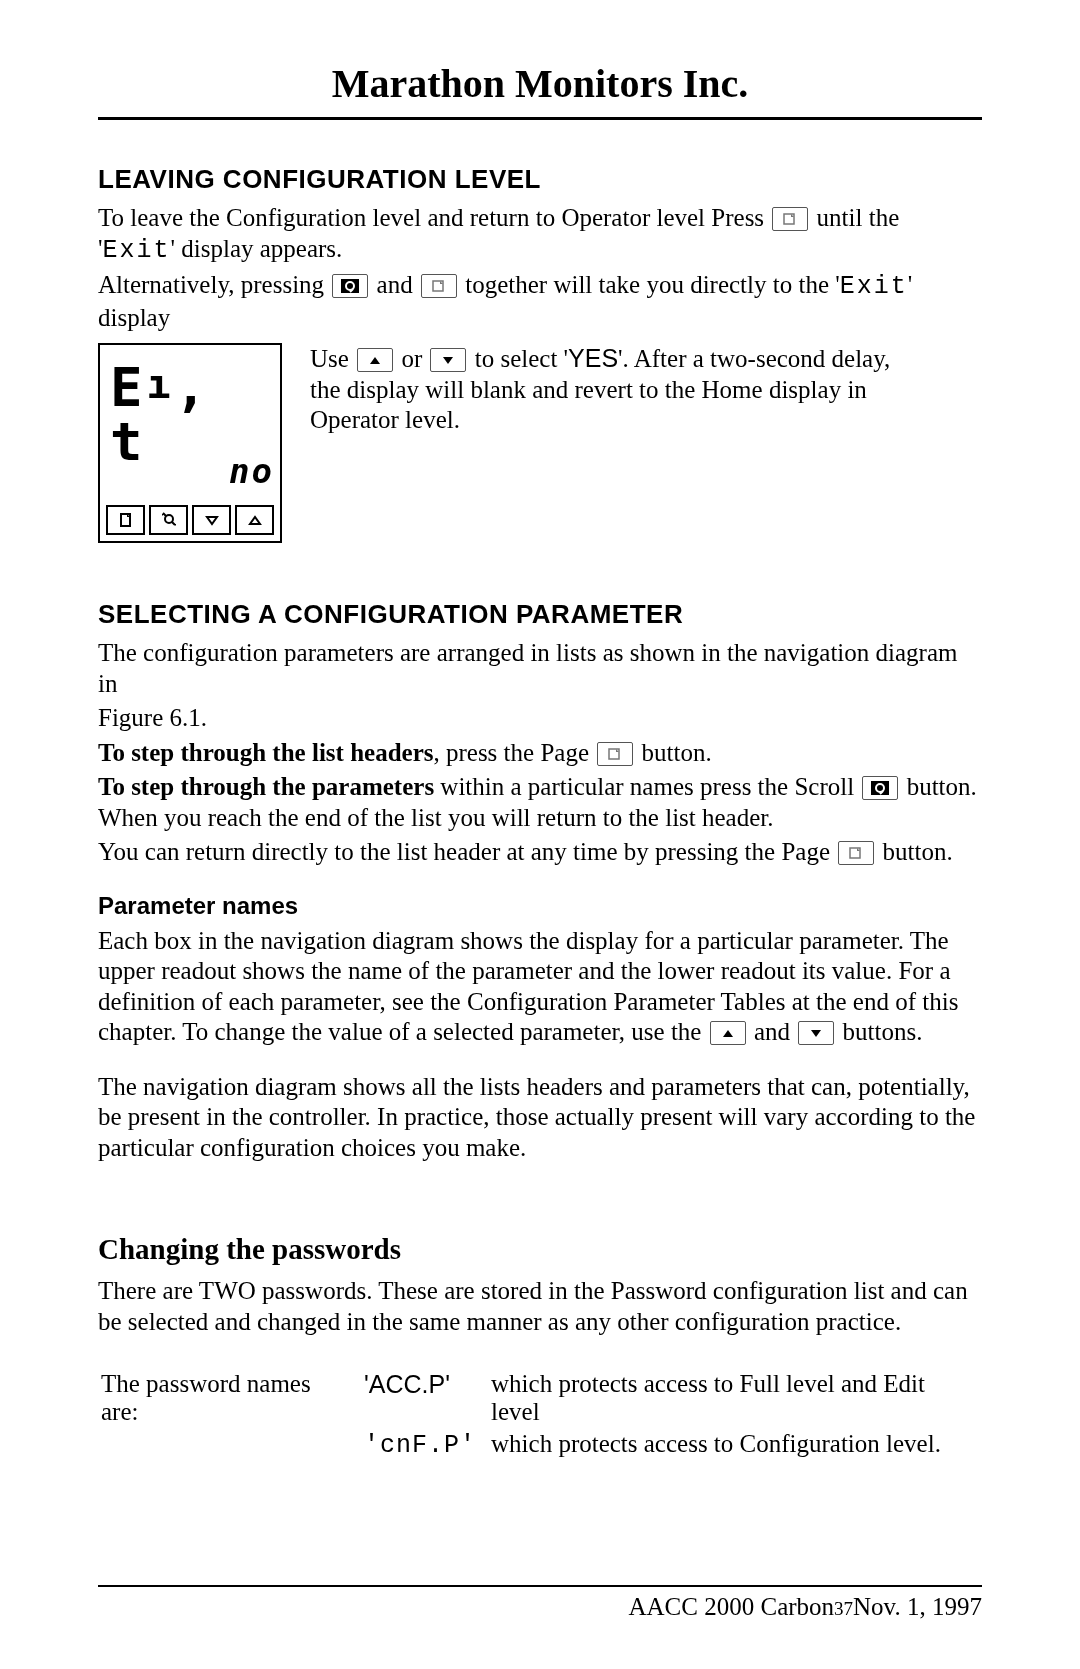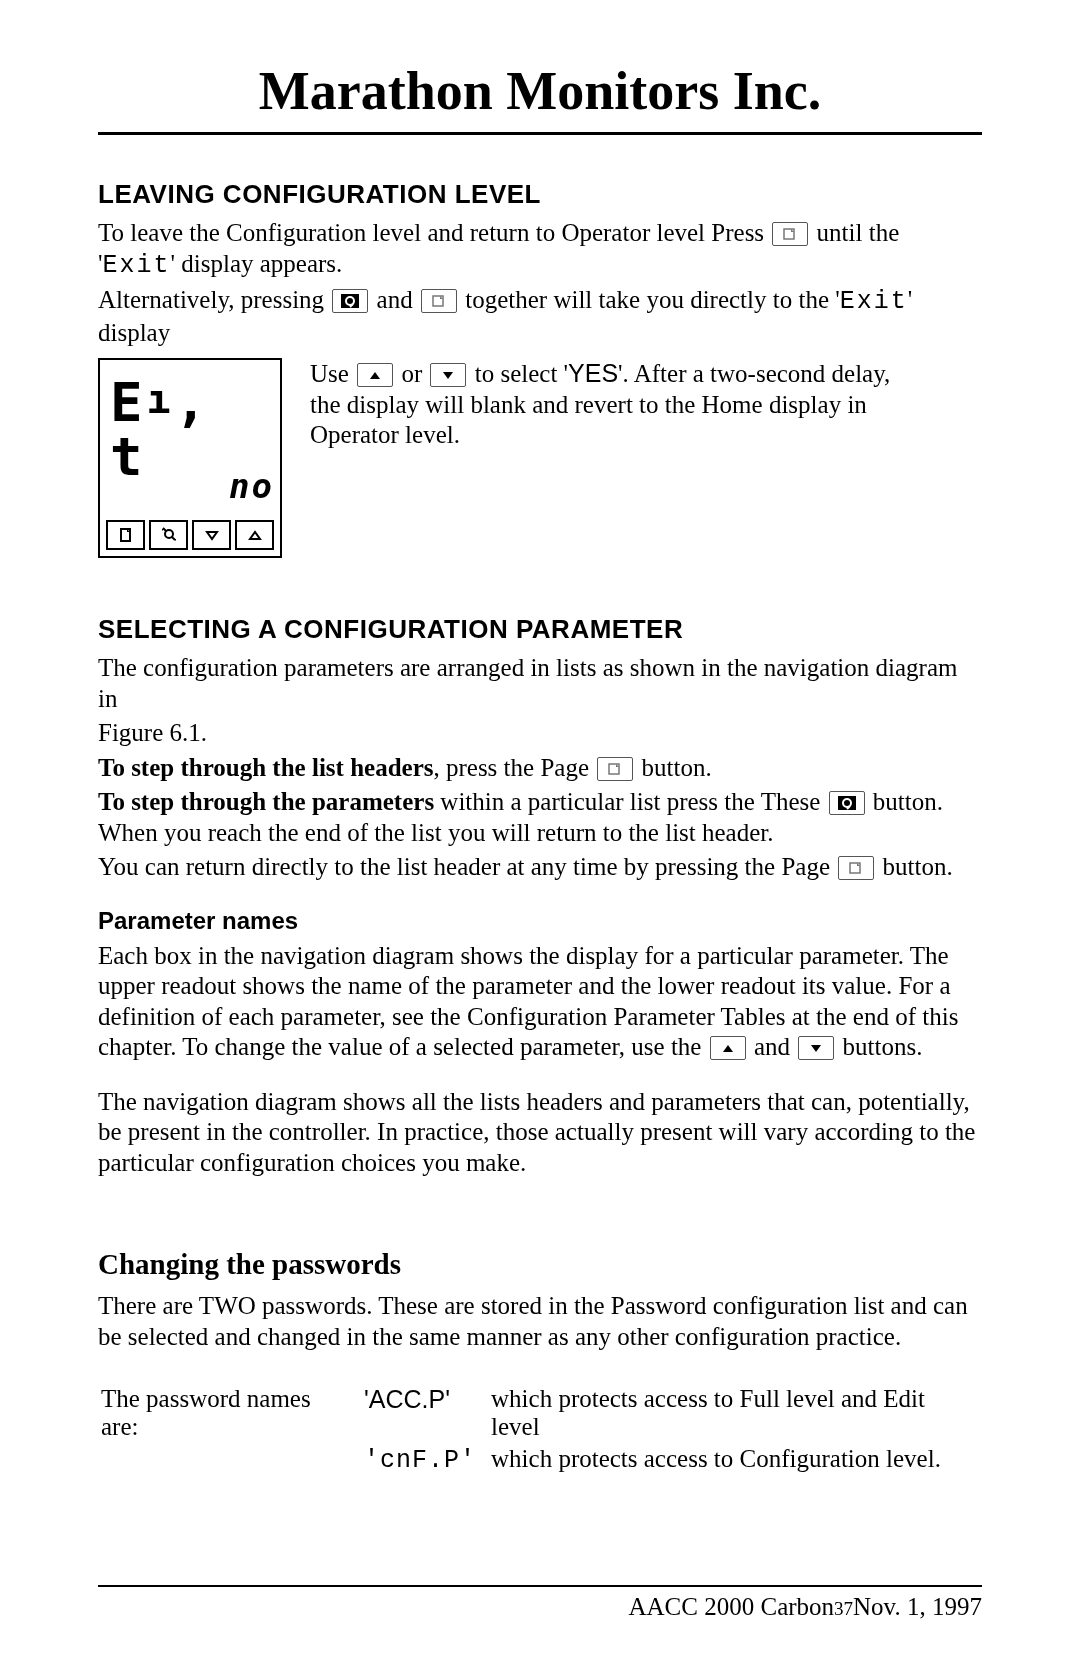--- a/index.html
+++ b/index.html
@@ -12,21 +12,21 @@
   }
   .page {
     width: 1080px;
     height: 1669px;
     position: relative;
     box-sizing: border-box;
     padding: 60px 98px 0 98px;
   }
   .title {
     text-align: center;
-    font-size: 54px;
+    font-size: 40px;
     font-weight: bold;
     margin: 0 0 10px 0;
   }
   .rule {
     border: none;
     border-top: 3px solid #000;
     margin: 8px 0 44px 0;
   }
   .h1 {
     font-family: Arial, Helvetica, sans-serif;
@@ -243,21 +243,21 @@
     <span class="icon-btn">
       <svg width="18" height="14" viewBox="0 0 18 14">
           <rect x="3" y="2" width="10" height="10" fill="none" stroke="#777" stroke-width="1.5"></rect>
           <path d="M10 2 L13 5 L10 5 Z" fill="#777"></path>
         </svg>
     </span>
     <span> button.</span>
   </p>
 
   <p>
-    <span class="b">To step through the parameters</span><span> within a particular list press the These </span>
+    <span class="b">To step through the parameters</span><span> within a particular names press the Scroll </span>
     <span class="icon-btn scroll-btn">
       <svg width="20" height="16" viewBox="0 0 20 16">
           <rect x="1" y="1" width="18" height="14" fill="#000"></rect>
           <circle cx="10" cy="8" r="4" fill="none" stroke="#fff" stroke-width="2"></circle>
           <path d="M13 11 L10 14" stroke="#fff" stroke-width="2"></path>
         </svg>
     </span>
     <span> button. When you reach the end of the list you will return to the list header.</span>
   </p>
 

